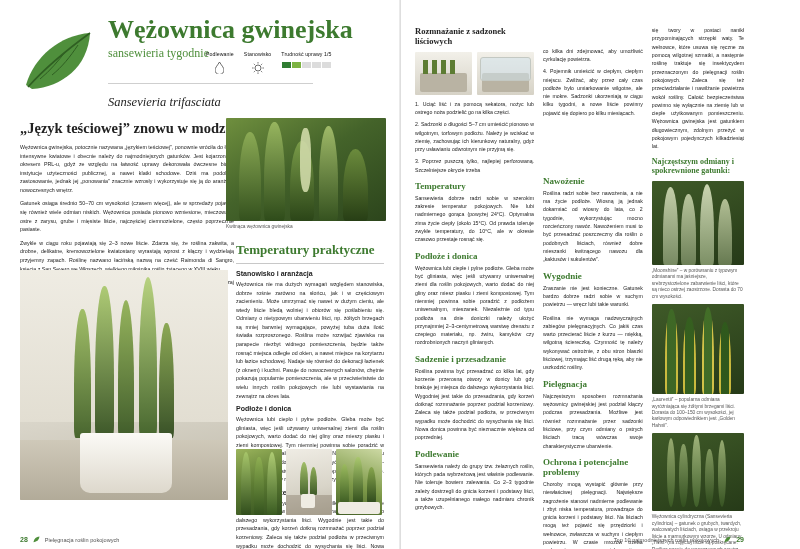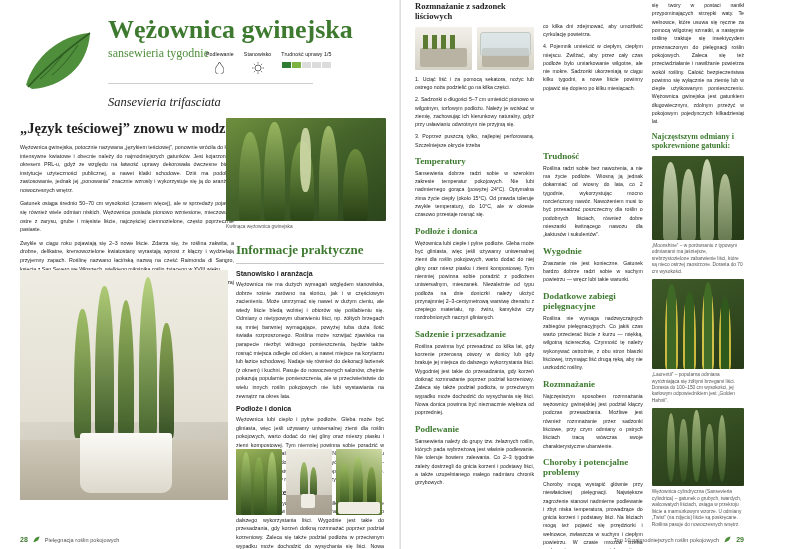--- a/index.html
+++ b/index.html
@@ -15,21 +15,21 @@
     background:#ffffff;
     display:flex;
   }
   .page{
     position:relative;
     height:549px;
     background:#fff;
     box-sizing:border-box;
   }
   .page-left{width:400px;padding:14px 14px 20px 20px;}
-  .page-right{width:364px;padding:1px 20px 20px 14px;border-left:1px solid #e9e9e9;}
+  .page-right{width:364px;padding:26px 20px 20px 14px;border-left:1px solid #e9e9e9;}
   .gutter{
     position:absolute;left:399px;top:0;width:2px;height:549px;
     background:linear-gradient(to right,rgba(0,0,0,.10),rgba(0,0,0,.03));
   }
 
   
   .hdr{display:flex;gap:10px;align-items:center;height:96px;}
   .leaf-badge{
     width:78px;height:70px;flex:0 0 78px;position:relative;overflow:hidden;
   }
@@ -204,21 +204,21 @@
         <div class="blade" style="left:24%;bottom:0;width:13%;height:96%;background:linear-gradient(180deg,#9cba62,#2d4a19);"></div>
         <div class="blade" style="left:40%;bottom:0;width:15%;height:78%;background:linear-gradient(180deg,#7ea04b,#2a4417);"></div>
         <div class="blade" style="left:58%;bottom:0;width:12%;height:92%;background:linear-gradient(180deg,#a6c06d,#35521f);"></div>
         <div class="blade" style="left:73%;bottom:0;width:16%;height:70%;background:linear-gradient(180deg,#6f8f3e,#263d14);"></div>
         <div style="position:absolute;left:46%;top:10%;width:7%;height:62%;background:#cfd9a8;border-radius:40%;opacity:.9;"></div>
       </div>
       <div class="cap">Kwitnąca wężownica gwinejska</div>
     </div>
 
     <div style="position:absolute;left:236px;top:242px;width:148px;">
-      <h3 class="sec">Informacje praktyczne</h3>
+      <h3 class="sec">Temperatury praktyczne</h3>
       <div class="rule"></div>
       <h4 class="sub">Stanowisko i aranżacja</h4>
       <div class="col-txt">
           <p>Wężownica nie ma dużych wymagań względem stanowiska, dobrze rośnie zarówno na słońcu, jak i w częściowym zacienieniu. Może umrzymać się nawet w dużym cieniu, ale wtedy liście bledą wolniej i obiorów się poślabieniu się. Odmiany o nietypowym ubarwieniu liści, np. żółtych brzegach są mniej barwniej wymagające, powyżej tuba duża ilość światła rozproszonego. Roślina może rozwijać zjawiska na parapecie niezbyt widnego pomieszczenia, będzie także rosnąć miejsca odległe od okien, a nawet miejsce na korytarzu lub łazice schodowej. Nadaje się również do dekoracji łazienek (z oknem) i kuchni. Pasuje do nowoczesnych salonów, chętnie pokazują popularnie pomieszczenia, ale w przeciwieństwie do wielu innych roślin pokojowych nie lubi wystawiania na zewnątrz na okres lata.</p>
         </div>
       <h4 class="sub">Podłoże i donica</h4>
       <div class="col-txt">
           <p>Wężownica lubi ciepło i pyłne podłoże. Gleba może być gliniasta, więc jeśli używamy uniwersalnej ziemi dla roślin pokojowych, warto dodać do niej gliny oraz mieszy piasku i ziemi kompostowej. Tym niemniej powinna sobie poradzić w podłożem uniwersalnym, mieszanek. Niezależnie od typu podłoża na dnie doniczki należy ułożyć przynajmniej 2–3-centymetrową warstwę drenażu z czepiego materiału, np. żwiru, kamyków czy rozdrobnionych naczyń glinianych.</p>
         </div>
       <h4 class="sub">Sadzenie i przesadzanie</h4>
@@ -322,41 +322,40 @@
           <p>4. Pojemnik umieścić w ciepłym, ciepłym miejscu. Zwilżać, aby przez cały czas podłoże było umiarkowanie wilgotne, ale nie mokre. Sadzonki ukorzeniają w ciągu kilku tygodni, a nowe liście powinny pojawić się dopiero po kilku miesiącach.</p>
         </div>
         <div class="tiny" style="margin-top:52px;">
           <p style="visibility:hidden;height:0;margin:0;">Sansewieria dobrze radzi sobie w szerokim zakresie temperatur pokojowych. Nie lubi nadmiernego gorąca (powyżej 24°C). Optymalna zima życie ciepły (około 15°C). Od prawda toleruje zwykłe temperatury, do 10°C, ale w okresie czasowo przestaje rosnąć się.</p>
         </div>
 
         <div class="tiny" style="margin-top:0;">
           <p style="visibility:hidden;height:0;margin:0;">Wężownica lubi ciepłe i pylne podłoże. Gleba może być gliniasta, więc jeśli używamy uniwersalnej ziemi dla roślin pokojowych, warto dodać do niej gliny oraz miesz piasku i ziemi kompostowej. Tym niemniej powinna sobie poradzić z podłożem uniwersalnym, mieszanek. Niezależnie od typu podłoża na dnie doniczki należy ułożyć przynajmniej 2–3-centymetrową warstwę drenażu z czepiego materiału, np. żwiru, kamyków czy rozdrobnionych naczyń glinianych.</p>
         </div>
 
-        <h5 class="rsec">Trudność</h5>
+        <h5 class="rsec">Nawożenie</h5>
         <div class="tiny">
             <p>Roślina radzi sobie bez nawożenia, a nie ma życie podłoże. Wiosną ją jednak dokarmiać od wiosny do lata, co 2 tygodnie, wykorzystując mocno rozcieńczony nawóz. Nawożeniem musi to być przesadzać poszczeczny dla roślin o podobnych liściach, również dobre mieszanki kwitnącego nawozu dla „kaktusów i sukulentów”.</p>
           </div>
 
         <h5 class="rsec">Wygodnie</h5>
         <div class="tiny">
             <p>Zraszanie nie jest konieczne. Gatunek bardzo dobrze radzi sobie w suchym powietrzu — wręcz lubi takie warunki.</p>
           </div>
 
-        <h5 class="rsec">Dodatkowe zabiegi pielęgnacyjne</h5>
         <div class="tiny">
             <p>Roślina nie wymaga nadzwyczajnych zabiegów pielęgnacyjnych. Co jakiś czas warto przecierać liście z kurzu — miękką, wilgotną ściereczką. Czynność tę należy wykonywać ostrożnie, z obu stron blaszki liściowej, trzymając liść drugą ręką, aby nie uszkodzić rośliny.</p>
           </div>
 
-        <h5 class="rsec">Rozmnażanie</h5>
+        <h5 class="rsec">Pielęgnacja</h5>
         <div class="tiny">
             <p>Najczęstszym sposobem rozmnażania wężownicy gwinejskiej jest podział kłączy podczas przesadzania. Możliwe jest również rozmnażanie przez sadzonki liściowe, przy czym odmiany o pstrych liściach tracą wówczas swoje charakterystyczne ubarwienie.</p>
           </div>
 
-        <h5 class="rsec">Choroby i potencjalne problemy</h5>
+        <h5 class="rsec">Ochrona i potencjalne problemy</h5>
         <div class="tiny">
             <p>Choroby mogą wystąpić głównie przy niewłaściwej pielęgnacji. Największe zagrożenie stanowi nadmierne podlewanie i zbyt niska temperatura, prowadzące do gnicia korzeni i podstawy liści. Na liściach mogą też pojawić się przędziorki i wełnowce, zwłaszcza w suchym i ciepłym powietrzu. W czasie mrozów trzeba zachować uwagę przy pielęgnacji na połukniowym parapecie latem mogą pojawić się ślady poparzenia słonecznego, a na liściach starszych rośliny mimo wielkiego stanowiska, najszybciej pojawiają się plamy. Sprawdzanie na liściach mogą pojawiać się też plamy.</p>
           </div>
       </div>
 
       <div class="rc3">
         <div class="tiny">
           <p>się twory w postaci nanikł przypominających strzępki waty. Te wełnowce, które usuwa się ręczne za pomocą wilgotnej szmatki, a następnie roślinę traktuje się insektycydem przeznaczonym do pielęgnacji roślin pokojowych. Zaleca się też przeciwdziałanie i nawilżanie powietrza wokół rośliny. Całość bezpieczeństwa powinno się wyłącznie na ziemię lub w ciepłe użytkowanym pomieszczeniu. Wężownica gwinejska jest gatunkiem długowiecznym, zdolnym przeżyć w pokojowym pojedynczych kilkadziesiąt lat.</p>
         </div>
 

